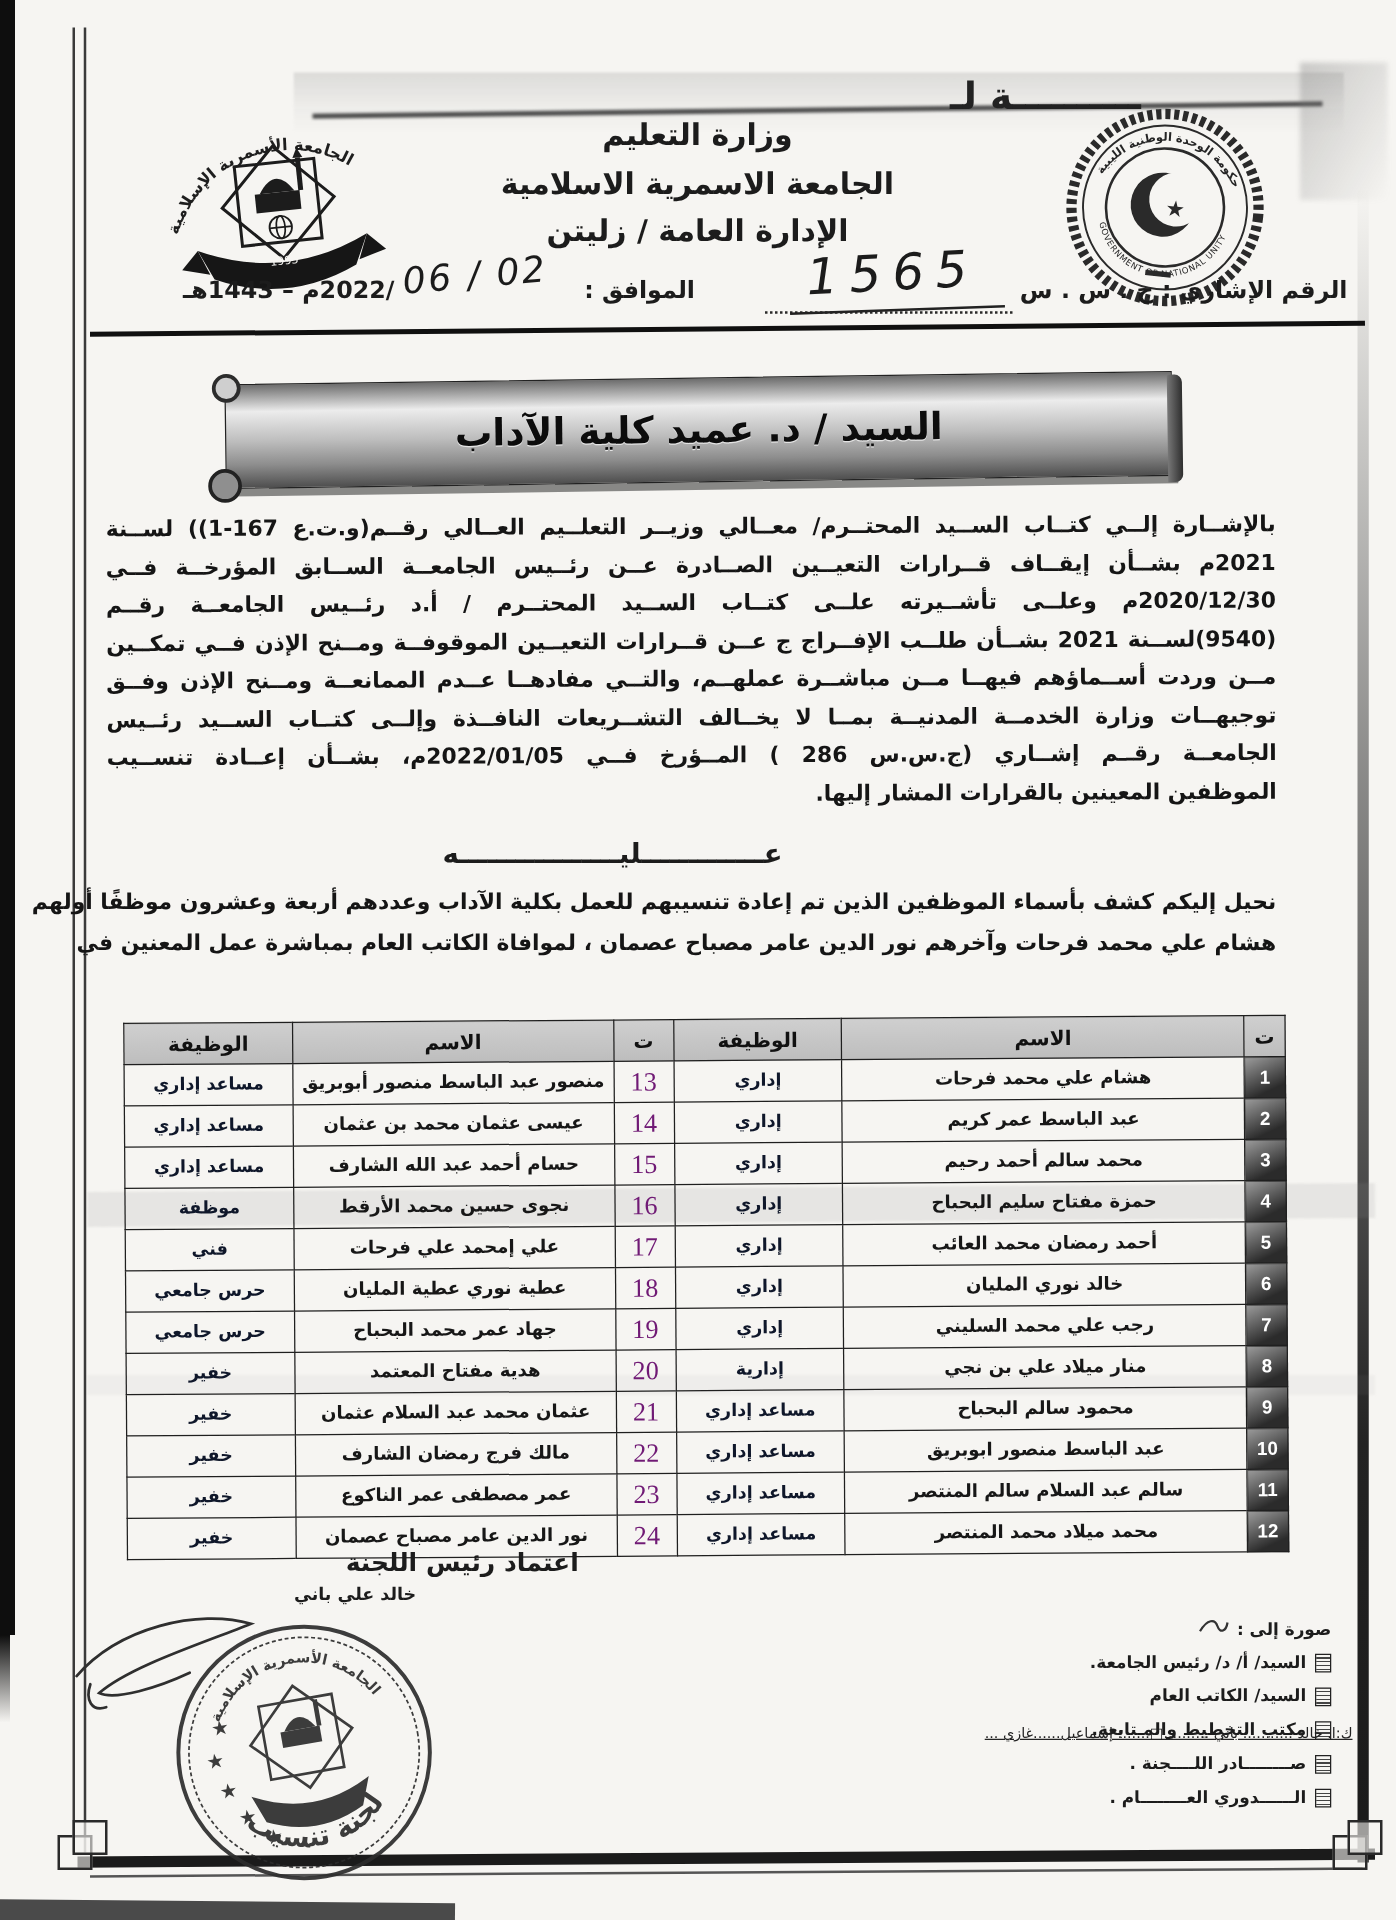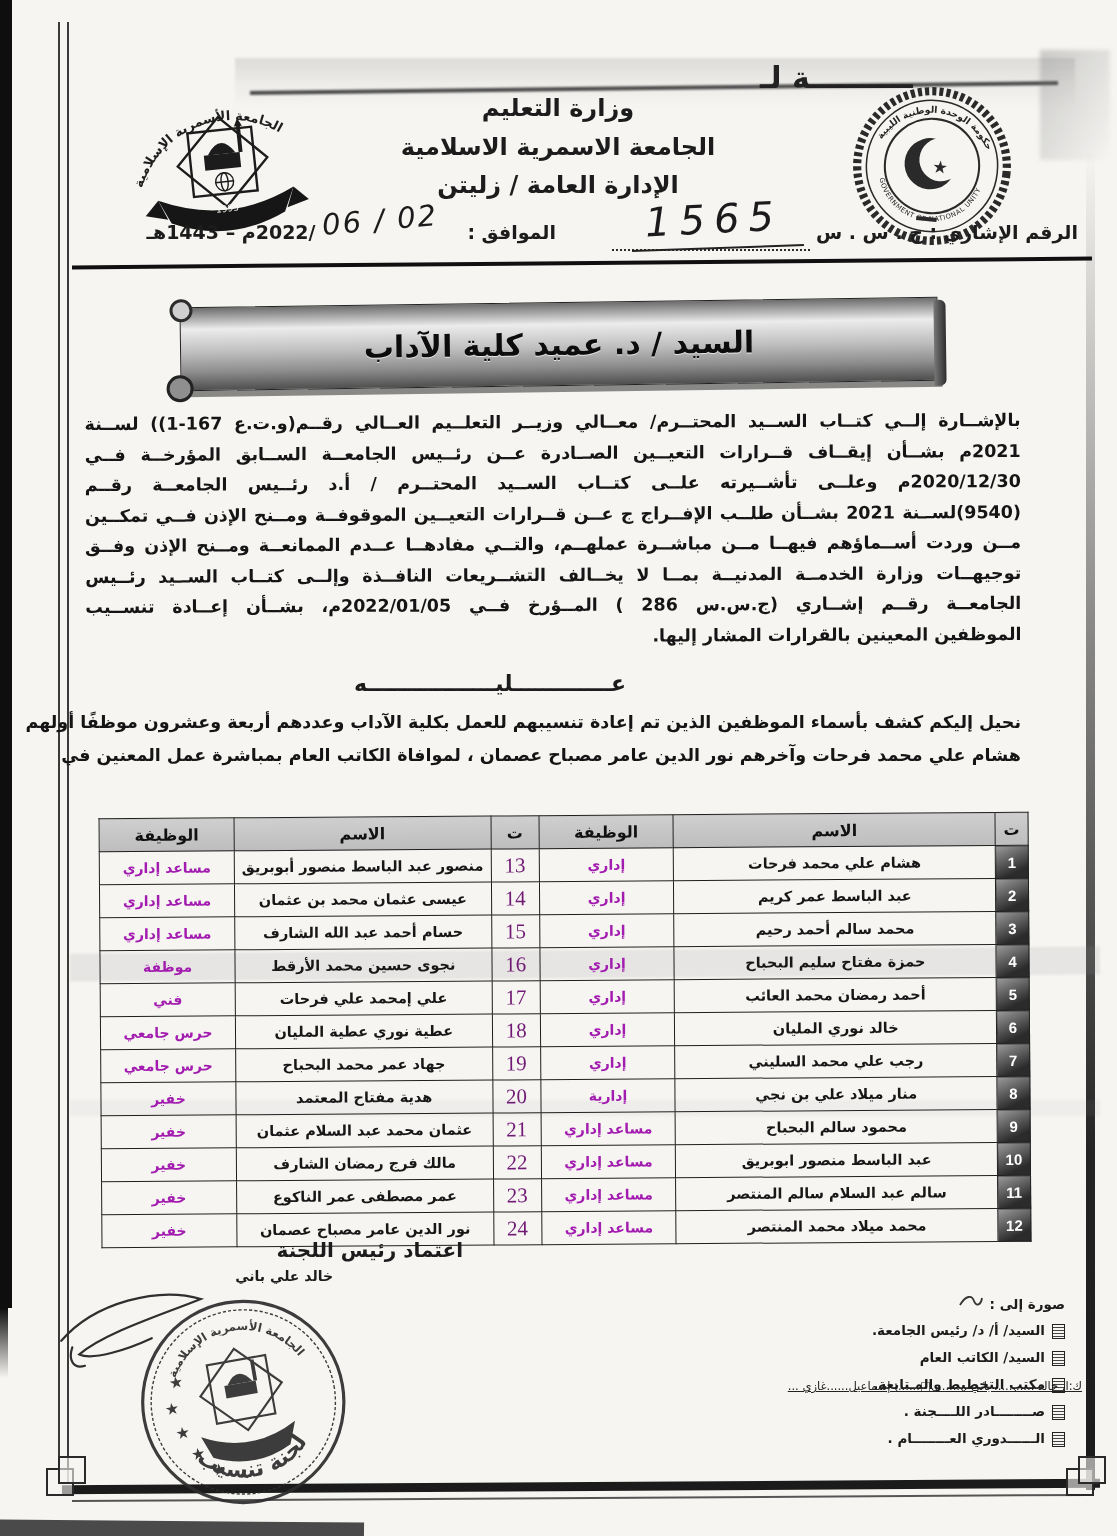--- a/index.html
+++ b/index.html
@@ -70,21 +70,21 @@
   .tbl-wrap{left:100px;top:815px;transform:rotate(-.4deg);transform-origin:center;}
   table.staff{border-collapse:collapse;width:930px;direction:rtl;background:transparent;}
   table.staff td,table.staff th{border:1.5px solid #1f1f1f;padding:0;}
   table.staff th{height:32px;font-size:16px;font-weight:bold;color:#111;
     background:linear-gradient(180deg,#cfcfcf,#bdbdbd);}
   table.staff td{height:32px;text-align:center;vertical-align:middle;}
   td.sn{background:linear-gradient(155deg,#9a9a9a,#2b2b2b 75%);color:#fff;
     font-family:"Liberation Sans",sans-serif;font-weight:bold;font-size:15px;}
   td.num{font-family:"Liberation Serif",serif;font-size:21px;color:#701a75;}
   td.nm{font-size:14.5px;font-weight:bold;color:#171717;}
-  td.jb{font-size:14px;font-weight:bold;color:#a21caf;}
+  td.jb{font-size:14px;font-weight:bold;color:#0f172a;}
   col.c-sn{width:33px;} col.c-name1{width:322px;} col.c-job1{width:135px;}
   col.c-num{width:48px;} col.c-name2{width:257px;} col.c-job2{width:135px;}
 
   
   .approval{left:233px;top:1238px;width:230px;font-size:20px;font-weight:bold;direction:rtl;}
   .sig-name{left:163px;top:1268px;width:170px;font-size:14px;font-weight:bold;direction:rtl;}
   .sig-svg{left:55px;top:1285px;transform:rotate(-8deg);}
   .stamp{left:138px;top:1296px;transform:rotate(-10deg);opacity:.92;}
 
   

